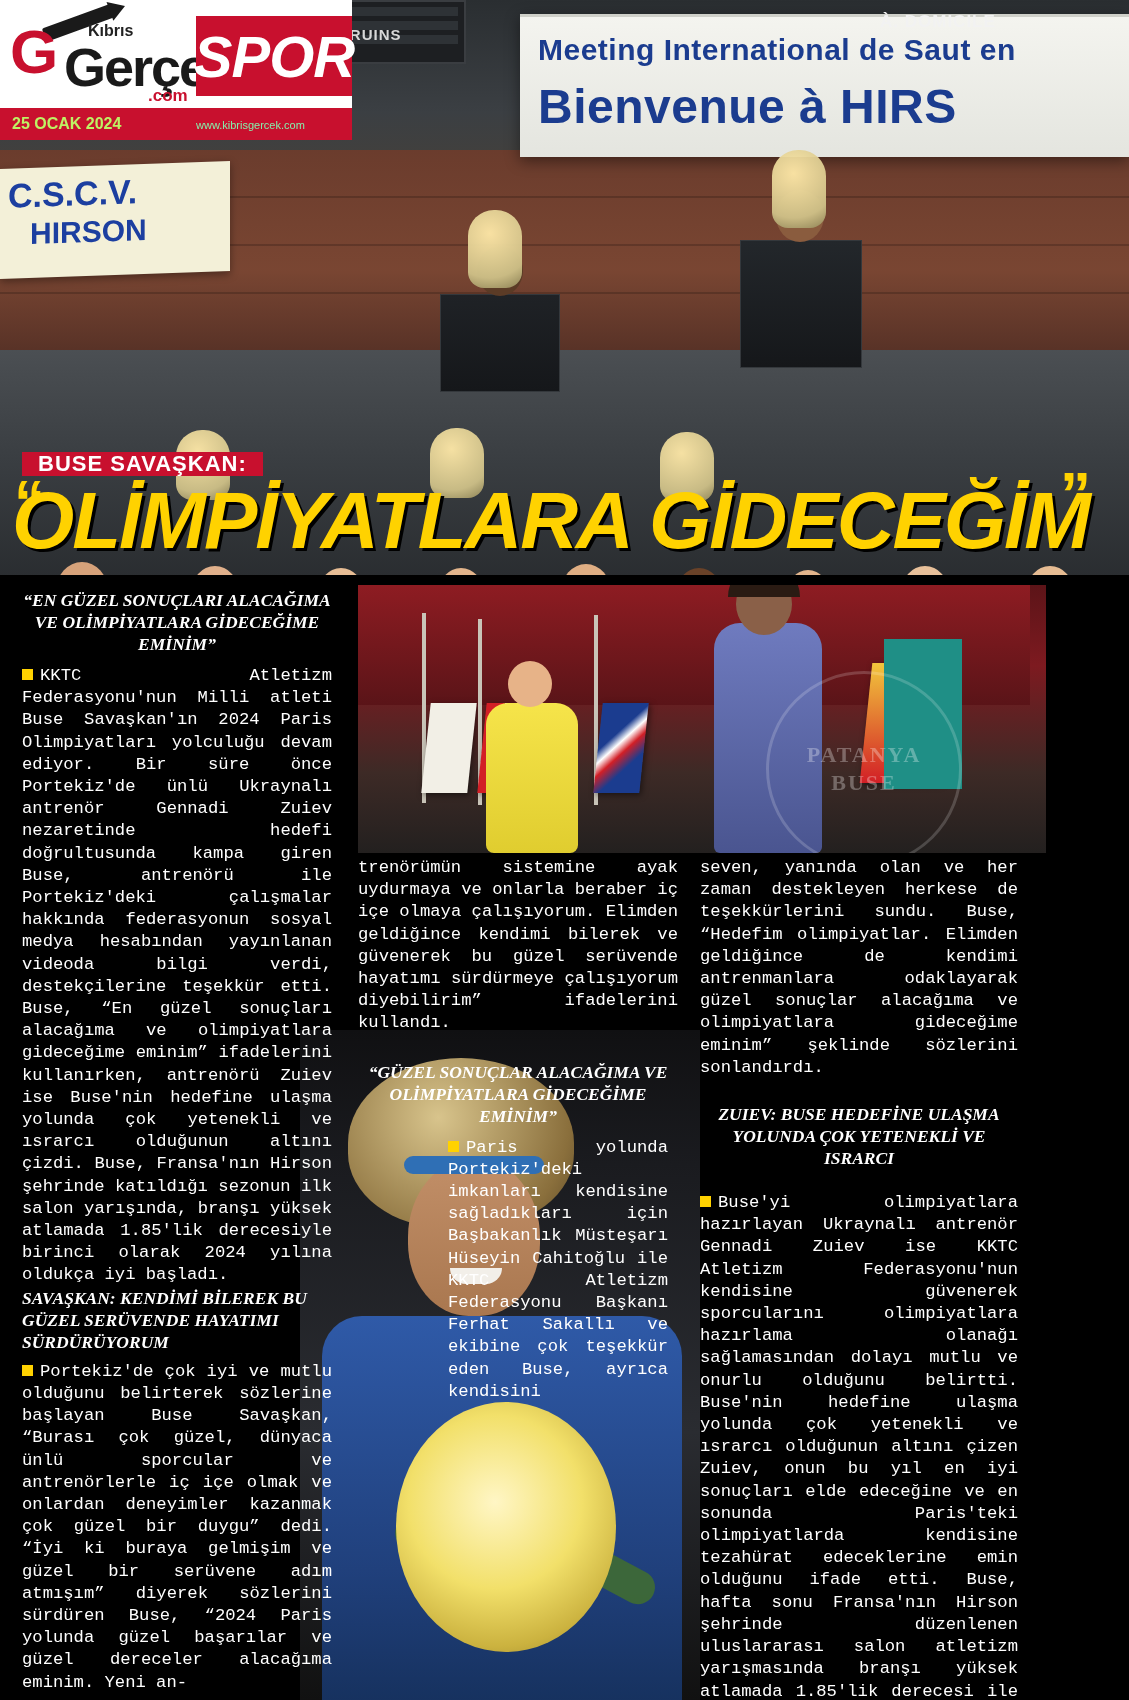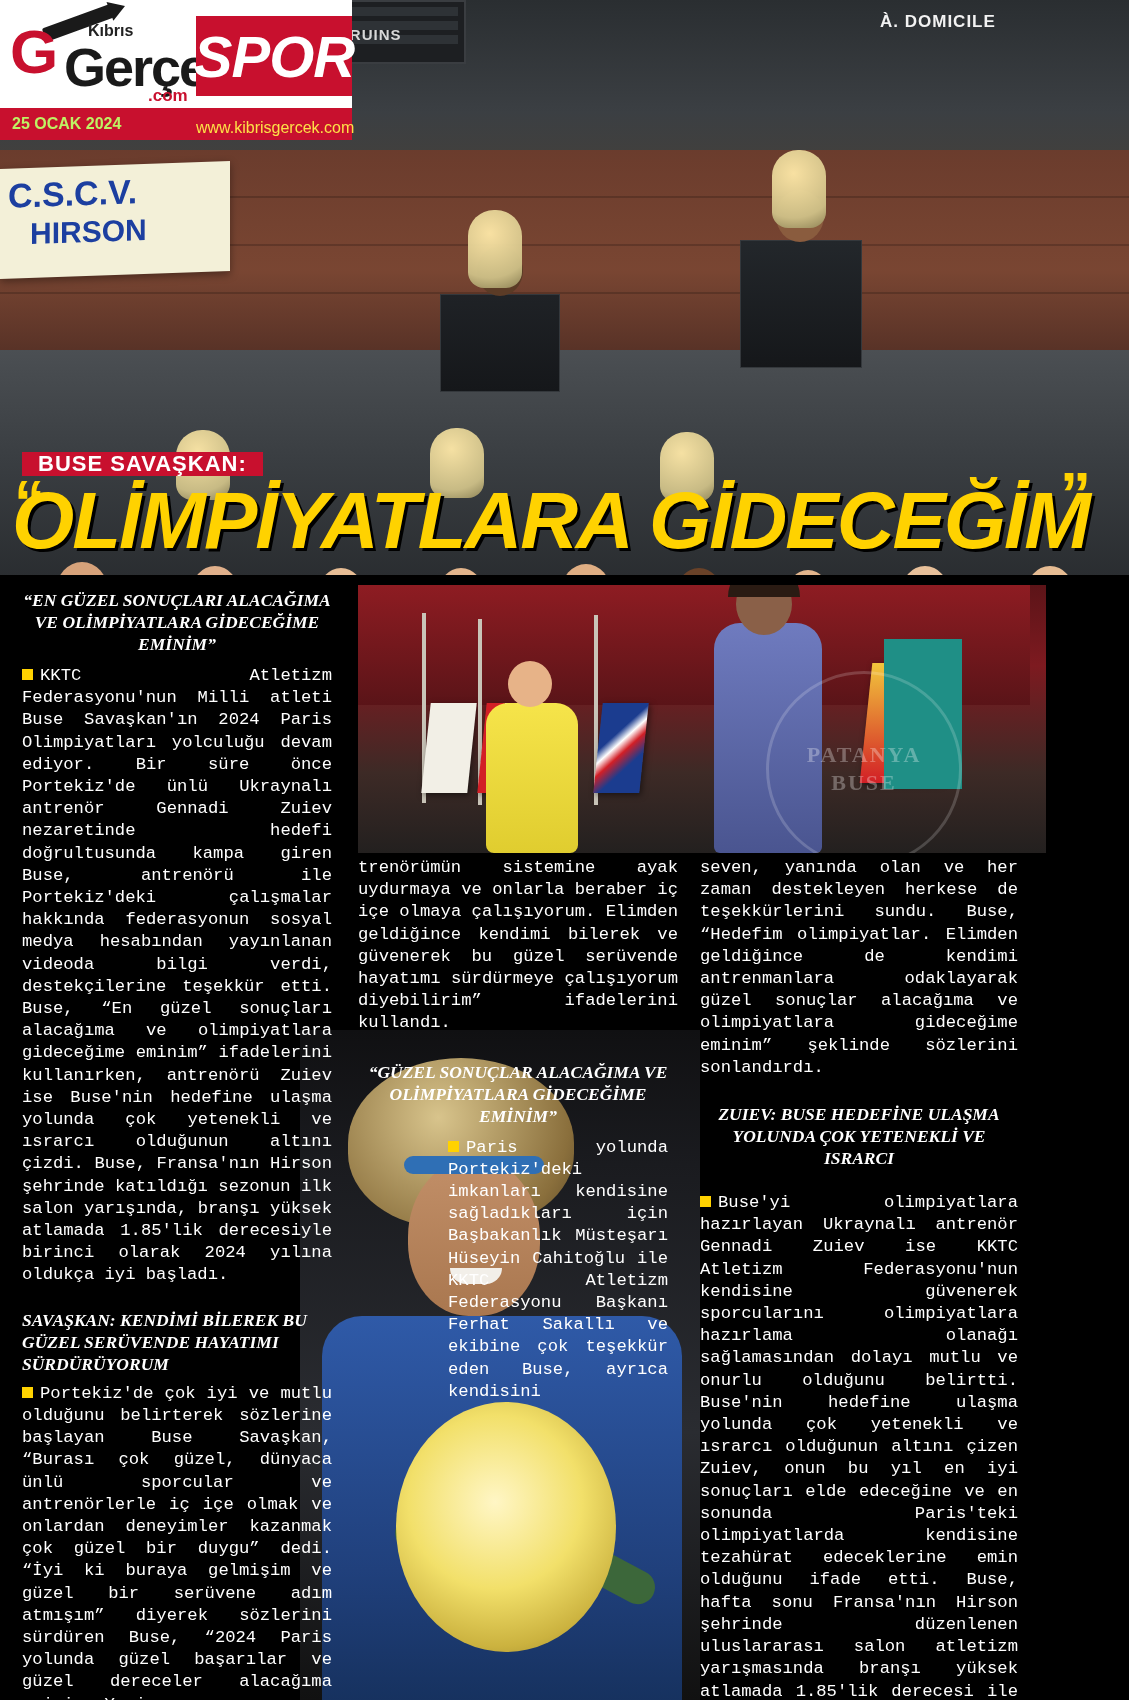--- a/index.html
+++ b/index.html
@@ -117,22 +117,22 @@
     font-style:italic;letter-spacing:-1px;
   }
   .datebar{
     position:absolute;left:0;top:108px;width:352px;height:32px;background:#c8102e;
   }
   .datebar .d{
     position:absolute;left:12px;top:7px;color:#bef264;font-family:"Liberation Sans",sans-serif;
     font-weight:bold;font-size:16px;
   }
   .datebar .url{
-    position:absolute;left:196px;top:11px;color:#fde047;font-family:"Liberation Sans",sans-serif;
-    font-size:16px;
+    position:absolute;left:196px;top:11px;color:#86efac;font-family:"Liberation Sans",sans-serif;
+    font-size:11px;
   }
 
   
   .kicker{
     position:absolute;left:22px;top:452px;height:24px;background:#c8102e;padding:0 16px;
     display:flex;align-items:center;
   }
   .kicker span{
     font-family:"Liberation Sans",sans-serif;font-weight:bold;font-size:22px;color:#fff;letter-spacing:1px;
   }
@@ -235,20 +235,24 @@
     <div class="brickline" style="top:292px"></div>
     <div class="floor"></div>
 
     <div class="scoreboard">
       <div class="sb-row"></div>
         <div class="sb-row"></div>
         <div class="sb-row"></div>
     </div>
     <div class="bruins">BRUINS</div>
 
+    <div class="banner">
+      <div class="b1">Meeting International de Saut en</div>
+      <div class="b2">Bienvenue à HIRS</div>
+    </div>
     <div class="domicile">À. DOMICILE</div>
 
     <div class="cscv">
       <div class="t1">C.S.C.V.</div>
       <div class="t2">HIRSON</div>
     </div>
 
     <div class="podium"></div>
     <div class="podium2"></div>
 
@@ -362,21 +366,21 @@
       <div class="p3-leaf" style="left:92px;top:470px;transform:rotate(-22deg);"></div>
       <div class="p3-leaf" style="left:240px;top:520px;transform:rotate(28deg);"></div>
       <div class="p3-flowers"></div>
     </div>
 
     <div class="col" style="left:22px;top:14px;width:310px;">
       <div class="subhead" style="text-align:center;">“EN GÜZEL SONUÇLARI ALACAĞIMA VE OLİMPİYATLARA GİDECEĞİME EMİNİM”</div>
       <p class="txt" style="margin-top:10px;">
         <span class="bullet"></span><span>KKTC Atletizm Federasyonu'nun Milli atleti Buse Savaşkan'ın 2024 Paris Olimpiyatları yolculuğu devam ediyor. Bir süre önce Portekiz'de ünlü Ukraynalı antrenör Gennadi Zuiev nezaretinde hedefi doğrultusunda kampa giren Buse, antrenörü ile Portekiz'deki çalışmalar hakkında federasyonun sosyal medya hesabından yayınlanan videoda bilgi verdi, destekçilerine teşekkür etti. Buse, “En güzel sonuçları alacağıma ve olimpiyatlara gideceğime eminim” ifadelerini kullanırken, antrenörü Zuiev ise Buse'nin hedefine ulaşma yolunda çok yetenekli ve ısrarcı olduğunun altını çizdi. Buse, Fransa'nın Hirson şehrinde katıldığı sezonun ilk salon yarışında, branşı yüksek atlamada 1.85'lik derecesiyle birinci olarak 2024 yılına oldukça iyi başladı.</span>
       </p>
-      <div class="subhead" style="margin-top:22px;font-style:italic;">SAVAŞKAN: KENDİMİ BİLEREK BU GÜZEL SERÜVENDE HAYATIMI SÜRDÜRÜYORUM</div>
+      <div class="subhead" style="font-style:italic;">SAVAŞKAN: KENDİMİ BİLEREK BU GÜZEL SERÜVENDE HAYATIMI SÜRDÜRÜYORUM</div>
       <p class="txt" style="margin-top:8px;">
         <span class="bullet"></span><span>Portekiz'de çok iyi ve mutlu olduğunu belirterek sözlerine başlayan Buse Savaşkan, “Burası çok güzel, dünyaca ünlü sporcular ve antrenörlerle iç içe olmak ve onlardan deneyimler kazanmak çok güzel bir duygu” dedi. “İyi ki buraya gelmişim ve güzel bir serüvene adım atmışım” diyerek sözlerini sürdüren Buse, “2024 Paris yolunda güzel başarılar ve güzel dereceler alacağıma eminim. Yeni an-</span>
       </p>
     </div>
 
     <div class="col" style="left:358px;top:282px;width:320px;">
       <p class="txt">trenörümün sistemine ayak uydurmaya ve onlarla beraber iç içe olmaya çalışıyorum. Elimden geldiğince kendimi bilerek ve güvenerek bu güzel serüvende hayatımı sürdürmeye çalışıyorum diyebilirim” ifadelerini kullandı.</p>
       <div class="subhead" style="margin-top:26px;text-align:center;">“GÜZEL SONUÇLAR ALACAĞIMA VE OLİMPİYATLARA GİDECEĞİME EMİNİM”</div>
       <p class="txt" style="margin-top:10px;width:220px;margin-left:90px;">
         <span class="bullet"></span><span>Paris yolunda Portekiz'deki imkanları kendisine sağladıkları için Başbakanlık Müsteşarı Hüseyin Cahitoğlu ile KKTC Atletizm Federasyonu Başkanı Ferhat Sakallı ve ekibine çok teşekkür eden Buse, ayrıca kendisini</span>

